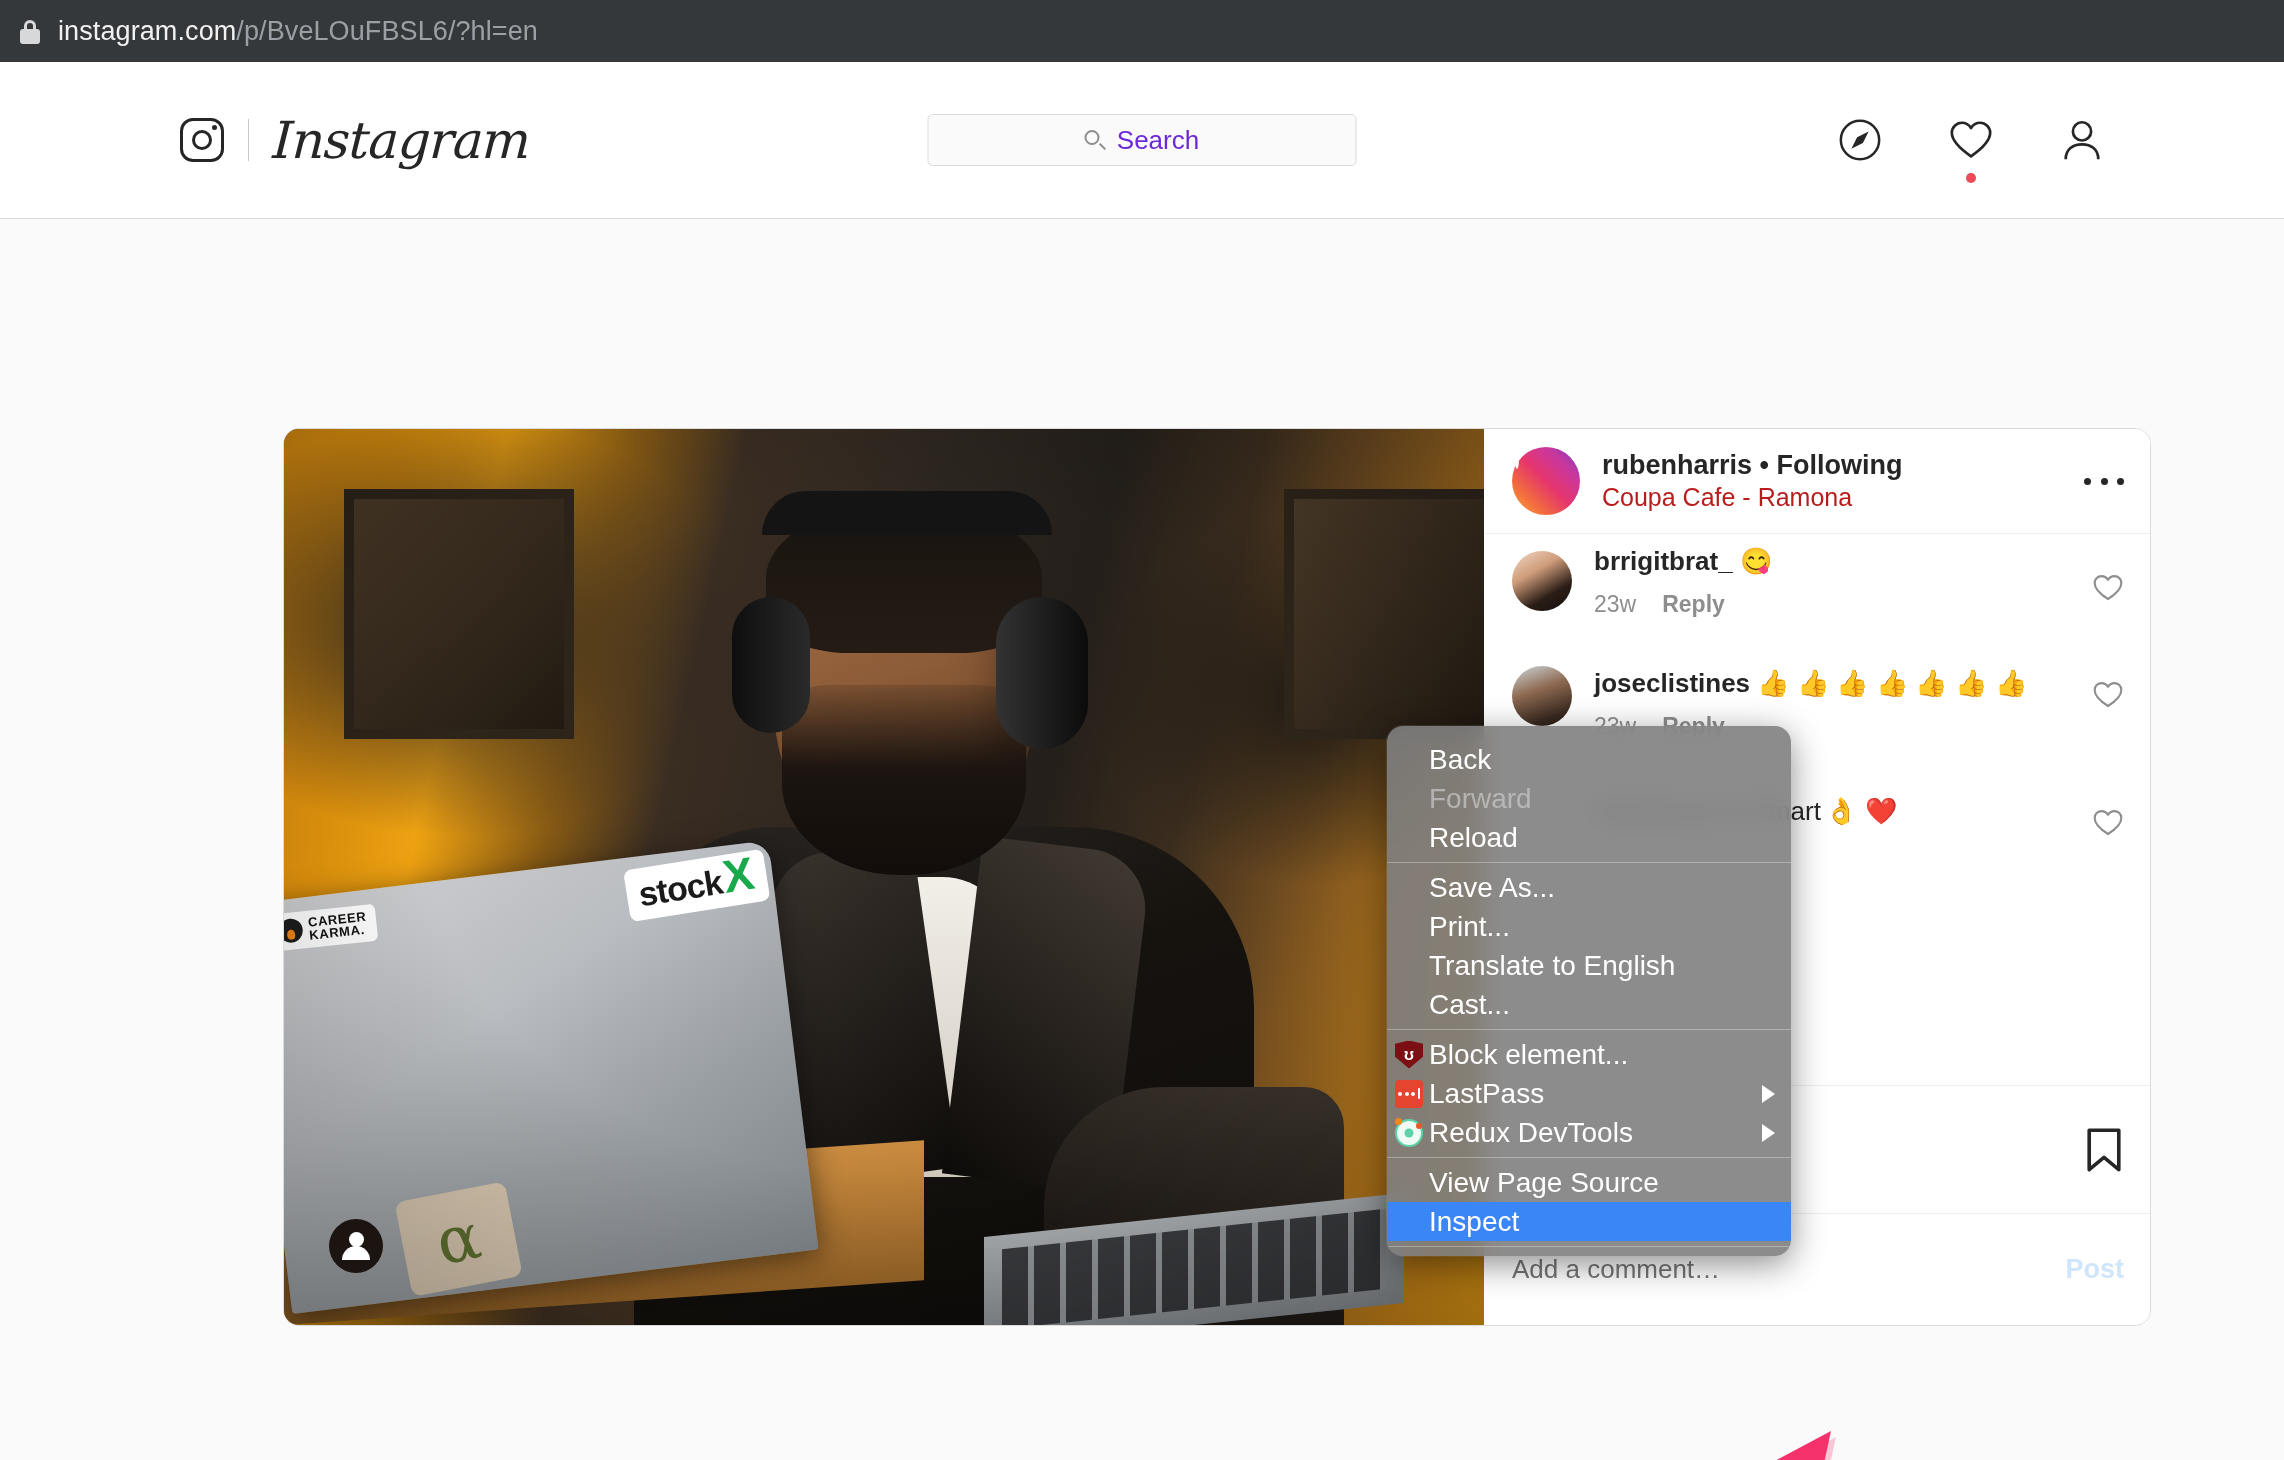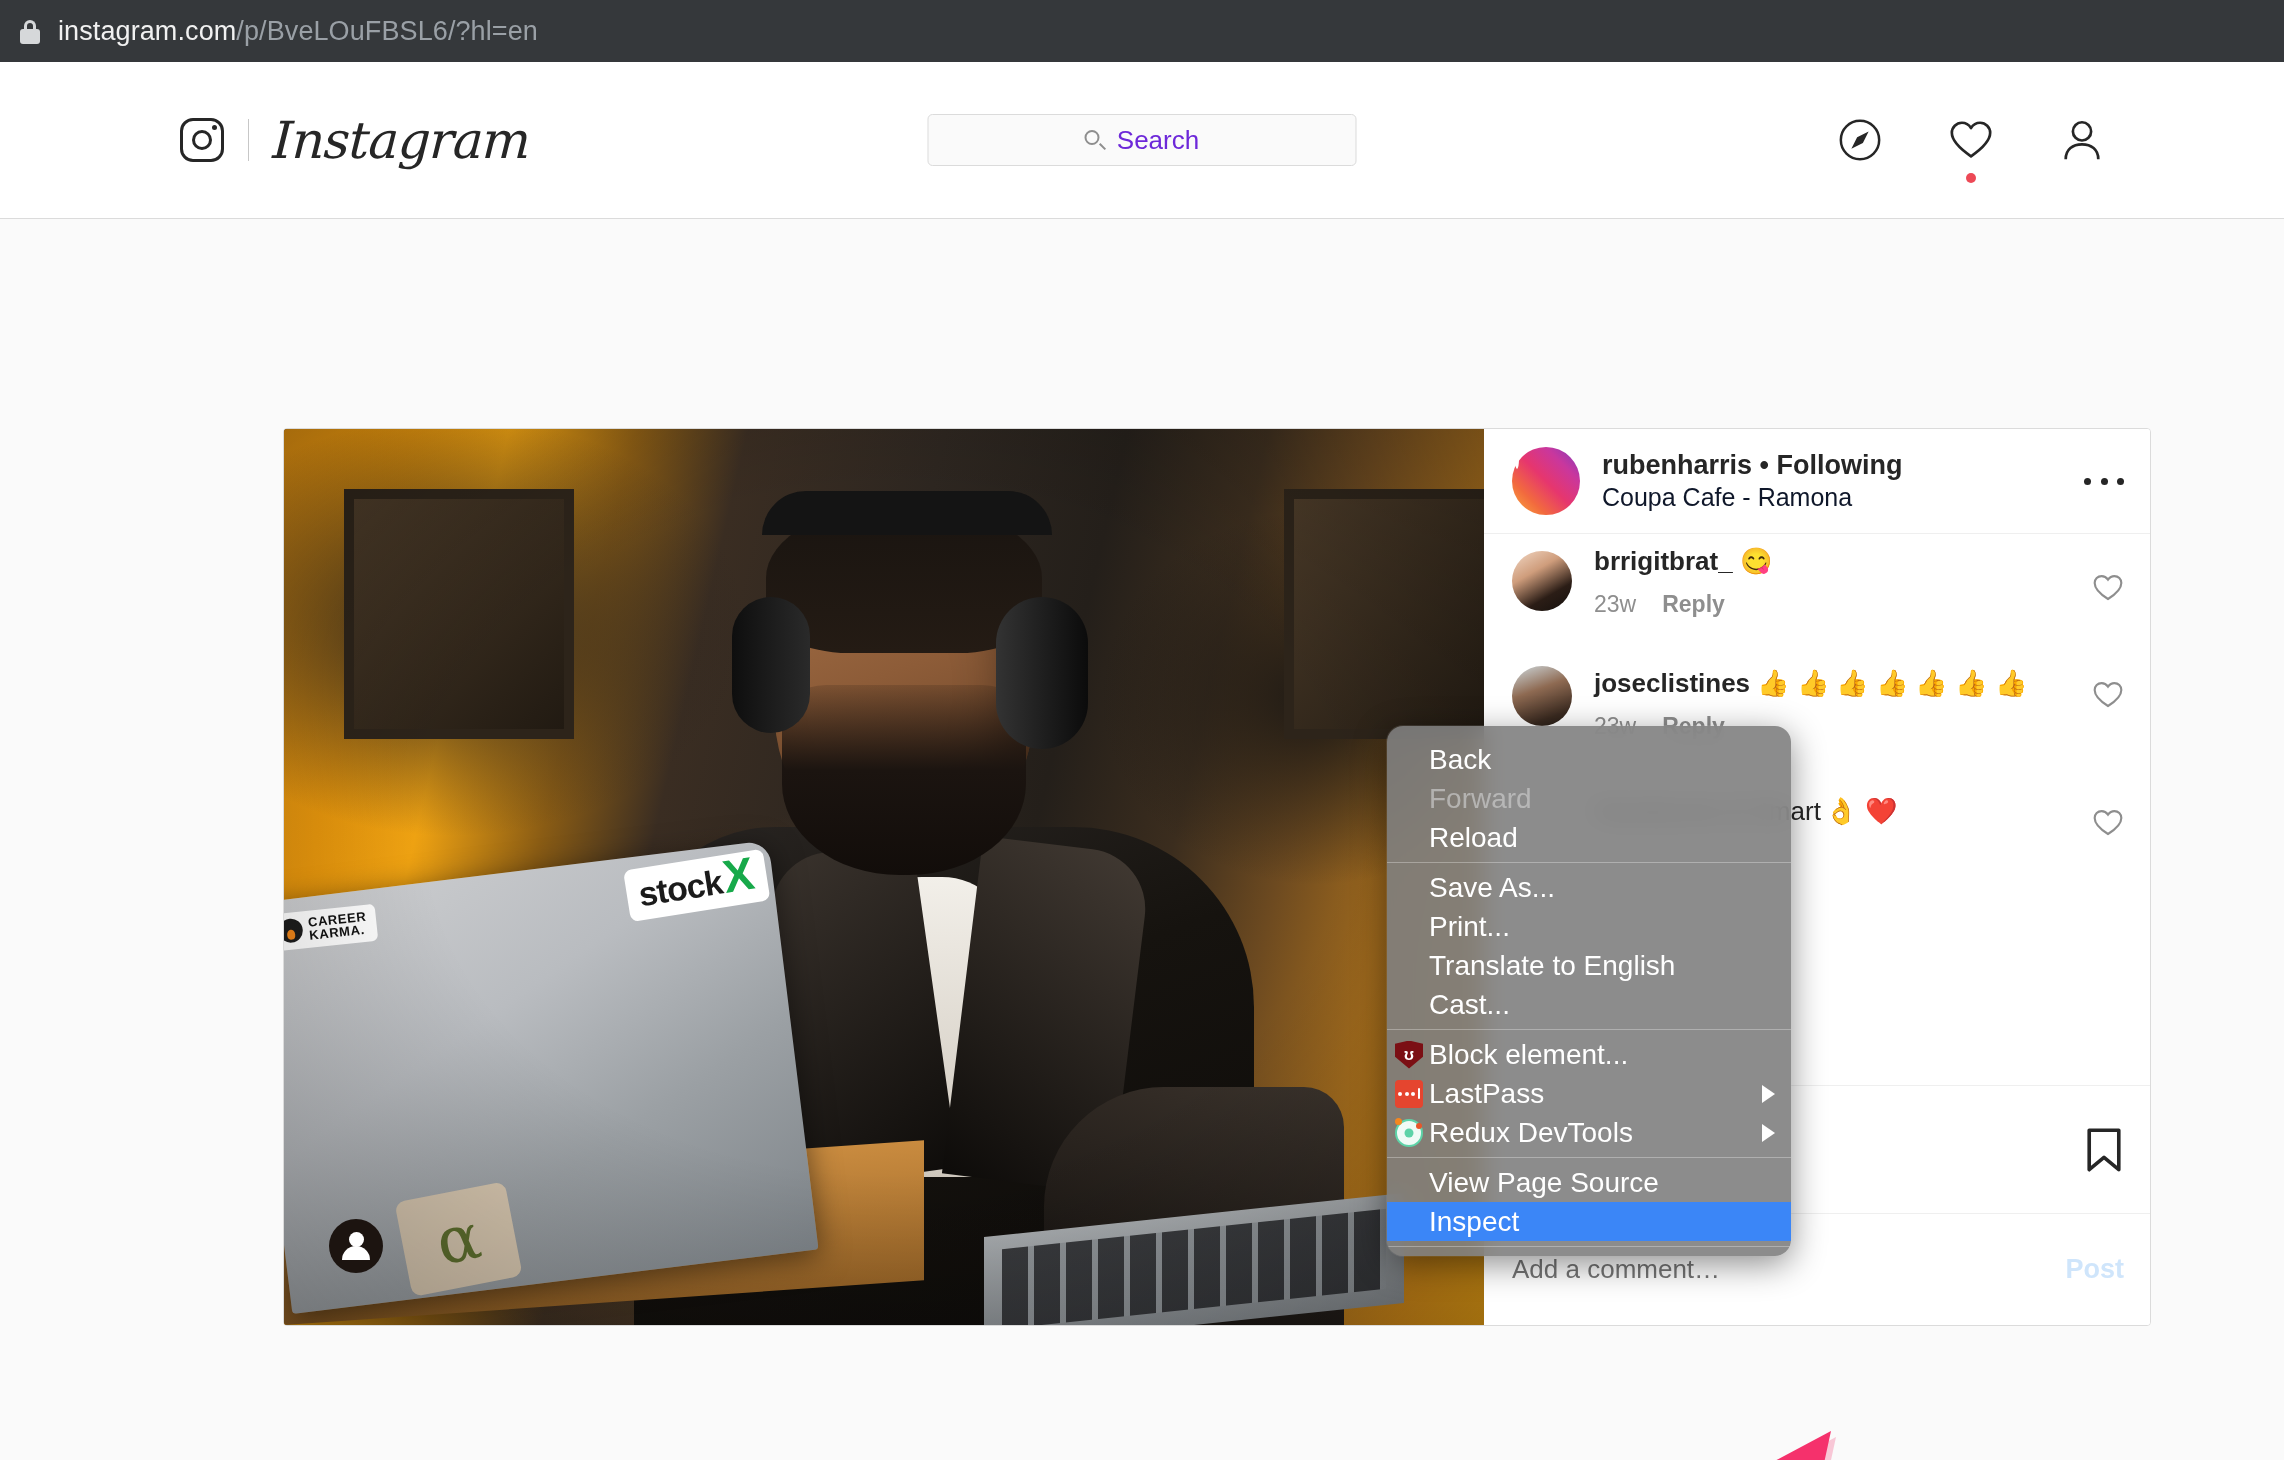--- a/index.html
+++ b/index.html
@@ -112,21 +112,21 @@
 
   
   .stage { position: relative; height: calc(1460px - 62px - 157px); background: #fafafa; }
 
   .post-card {
     position: absolute;
     left: 283px; top: 209px;
     width: 1868px; height: 898px;
     background: #fff;
     border: 1px solid #dbdbdb;
-    border-radius: 4px;
+    border-radius: 16px;
     display: flex;
     overflow: hidden;
   }
 
   
   .photo {
     width: 1200px; height: 896px;
     position: relative;
     overflow: hidden;
     flex: none;
@@ -311,21 +311,21 @@
     background: linear-gradient(45deg,#f9a03c 5%,#f26a3e 25%,#e6366e 50%,#c9379d 75%,#8a3ab9 95%);
     padding: 3px;
   }
   .avatar-ring .inner {
     width: 100%; height: 100%; border-radius: 50%; border: 2.5px solid #fff;
     background: linear-gradient(170deg,#a3b7c9 0%,#8d5c4a 38%,#6e2230 55%,#f0ece4 72%,#7a2433 100%);
     overflow:hidden;
   }
   .ph-text { flex: 1; min-width: 0; }
   .ph-name { font-size: 27px; font-weight: bold; color: #262626; line-height: 1.25; }
-  .ph-loc  { font-size: 25px; color: #0f172a; line-height: 1.25; }
+  .ph-loc  { font-size: 25px; color: #b91c1c; line-height: 1.25; }
   .dots-btn {
     width: 40px; height: 28px; display:flex; align-items:center; justify-content:space-between;
     cursor:pointer; flex:none;
   }
   .dots-btn i { width: 7px; height: 7px; border-radius: 50%; background:#262626; display:block; }
 
   .comments {
     flex: 1; overflow: hidden; padding: 18px 26px 0 28px; position: relative;
   }
   .cmt { display: flex; gap: 22px; padding: 10px 0 4px; }

